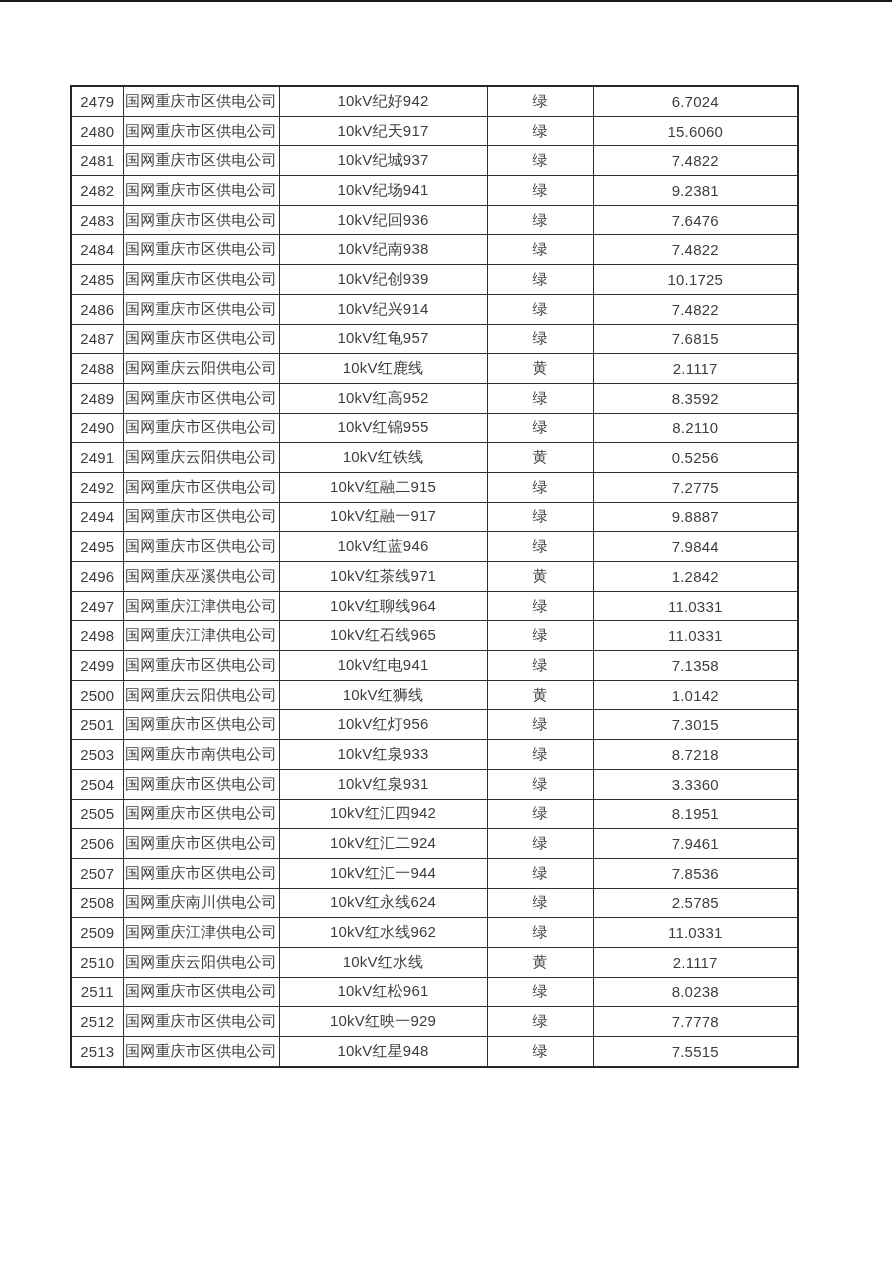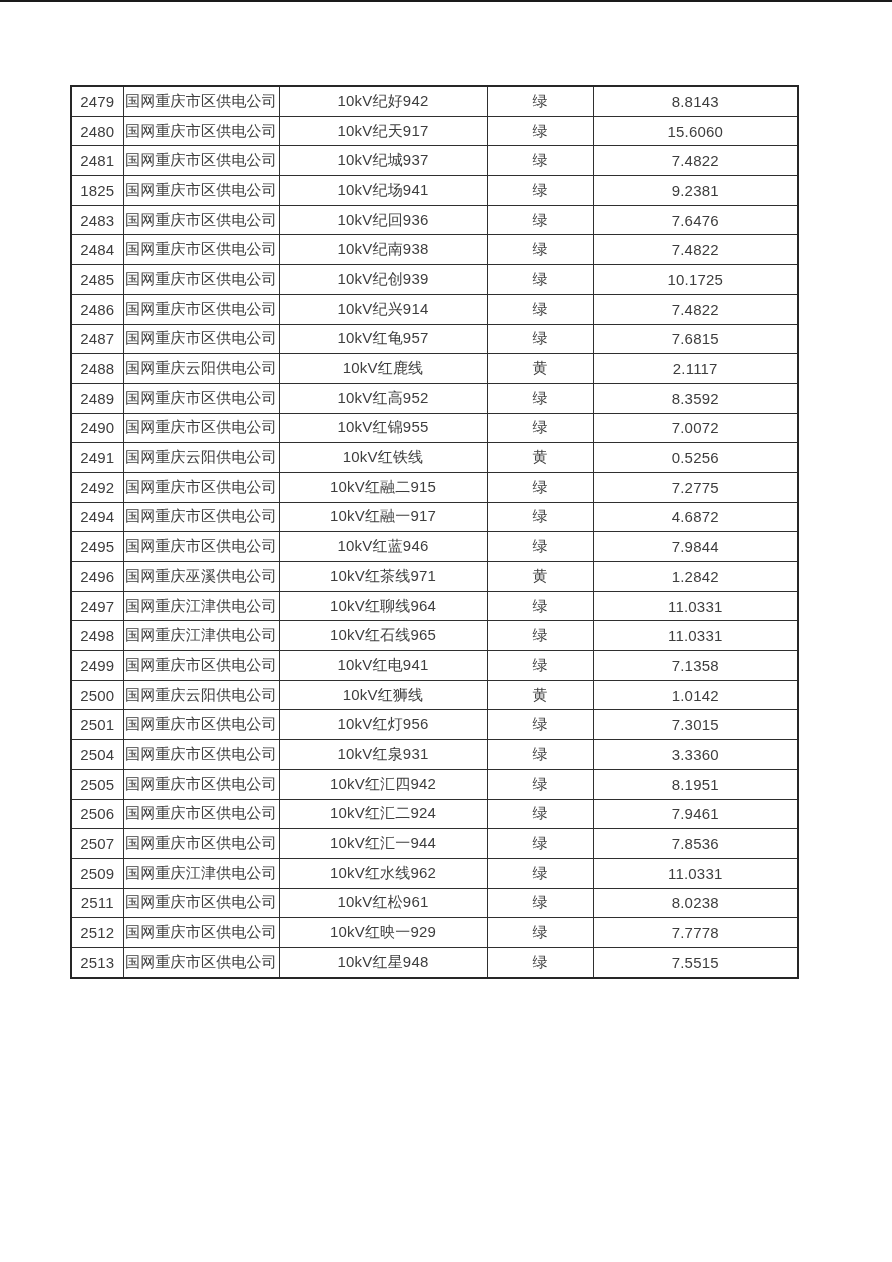--- a/index.html
+++ b/index.html
@@ -67,38 +67,38 @@
       <col class="c-line">
       <col class="c-color">
       <col class="c-value">
     </colgroup>
     <tbody id="table-body">
         <tr>
     <td class="c-seq">2479</td>
     <td class="c-company">国网重庆市区供电公司</td>
     <td class="c-line">10kV纪好942</td>
     <td class="c-color">绿</td>
-    <td class="c-value">8.8143</td>
+    <td class="c-value">6.7024</td>
   </tr>
         <tr>
     <td class="c-seq">2480</td>
     <td class="c-company">国网重庆市区供电公司</td>
     <td class="c-line">10kV纪天917</td>
     <td class="c-color">绿</td>
     <td class="c-value">15.6060</td>
   </tr>
         <tr>
     <td class="c-seq">2481</td>
     <td class="c-company">国网重庆市区供电公司</td>
     <td class="c-line">10kV纪城937</td>
     <td class="c-color">绿</td>
     <td class="c-value">7.4822</td>
   </tr>
         <tr>
-    <td class="c-seq">1825</td>
+    <td class="c-seq">2482</td>
     <td class="c-company">国网重庆市区供电公司</td>
     <td class="c-line">10kV纪场941</td>
     <td class="c-color">绿</td>
     <td class="c-value">9.2381</td>
   </tr>
         <tr>
     <td class="c-seq">2483</td>
     <td class="c-company">国网重庆市区供电公司</td>
     <td class="c-line">10kV纪回936</td>
     <td class="c-color">绿</td>
@@ -144,42 +144,42 @@
     <td class="c-company">国网重庆市区供电公司</td>
     <td class="c-line">10kV红高952</td>
     <td class="c-color">绿</td>
     <td class="c-value">8.3592</td>
   </tr>
         <tr>
     <td class="c-seq">2490</td>
     <td class="c-company">国网重庆市区供电公司</td>
     <td class="c-line">10kV红锦955</td>
     <td class="c-color">绿</td>
-    <td class="c-value">7.0072</td>
+    <td class="c-value">8.2110</td>
   </tr>
         <tr>
     <td class="c-seq">2491</td>
     <td class="c-company">国网重庆云阳供电公司</td>
     <td class="c-line">10kV红铁线</td>
     <td class="c-color">黄</td>
     <td class="c-value">0.5256</td>
   </tr>
         <tr>
     <td class="c-seq">2492</td>
     <td class="c-company">国网重庆市区供电公司</td>
     <td class="c-line">10kV红融二915</td>
     <td class="c-color">绿</td>
     <td class="c-value">7.2775</td>
   </tr>
         <tr>
     <td class="c-seq">2494</td>
     <td class="c-company">国网重庆市区供电公司</td>
     <td class="c-line">10kV红融一917</td>
     <td class="c-color">绿</td>
-    <td class="c-value">4.6872</td>
+    <td class="c-value">9.8887</td>
   </tr>
         <tr>
     <td class="c-seq">2495</td>
     <td class="c-company">国网重庆市区供电公司</td>
     <td class="c-line">10kV红蓝946</td>
     <td class="c-color">绿</td>
     <td class="c-value">7.9844</td>
   </tr>
         <tr>
     <td class="c-seq">2496</td>
@@ -217,20 +217,27 @@
     <td class="c-value">1.0142</td>
   </tr>
         <tr>
     <td class="c-seq">2501</td>
     <td class="c-company">国网重庆市区供电公司</td>
     <td class="c-line">10kV红灯956</td>
     <td class="c-color">绿</td>
     <td class="c-value">7.3015</td>
   </tr>
         <tr>
+    <td class="c-seq">2503</td>
+    <td class="c-company">国网重庆市南供电公司</td>
+    <td class="c-line">10kV红泉933</td>
+    <td class="c-color">绿</td>
+    <td class="c-value">8.7218</td>
+  </tr>
+        <tr>
     <td class="c-seq">2504</td>
     <td class="c-company">国网重庆市区供电公司</td>
     <td class="c-line">10kV红泉931</td>
     <td class="c-color">绿</td>
     <td class="c-value">3.3360</td>
   </tr>
         <tr>
     <td class="c-seq">2505</td>
     <td class="c-company">国网重庆市区供电公司</td>
     <td class="c-line">10kV红汇四942</td>
@@ -243,27 +250,41 @@
     <td class="c-line">10kV红汇二924</td>
     <td class="c-color">绿</td>
     <td class="c-value">7.9461</td>
   </tr>
         <tr>
     <td class="c-seq">2507</td>
     <td class="c-company">国网重庆市区供电公司</td>
     <td class="c-line">10kV红汇一944</td>
     <td class="c-color">绿</td>
     <td class="c-value">7.8536</td>
+  </tr>
+        <tr>
+    <td class="c-seq">2508</td>
+    <td class="c-company">国网重庆南川供电公司</td>
+    <td class="c-line">10kV红永线624</td>
+    <td class="c-color">绿</td>
+    <td class="c-value">2.5785</td>
   </tr>
         <tr>
     <td class="c-seq">2509</td>
     <td class="c-company">国网重庆江津供电公司</td>
     <td class="c-line">10kV红水线962</td>
     <td class="c-color">绿</td>
     <td class="c-value">11.0331</td>
+  </tr>
+        <tr>
+    <td class="c-seq">2510</td>
+    <td class="c-company">国网重庆云阳供电公司</td>
+    <td class="c-line">10kV红水线</td>
+    <td class="c-color">黄</td>
+    <td class="c-value">2.1117</td>
   </tr>
         <tr>
     <td class="c-seq">2511</td>
     <td class="c-company">国网重庆市区供电公司</td>
     <td class="c-line">10kV红松961</td>
     <td class="c-color">绿</td>
     <td class="c-value">8.0238</td>
   </tr>
         <tr>
     <td class="c-seq">2512</td>

